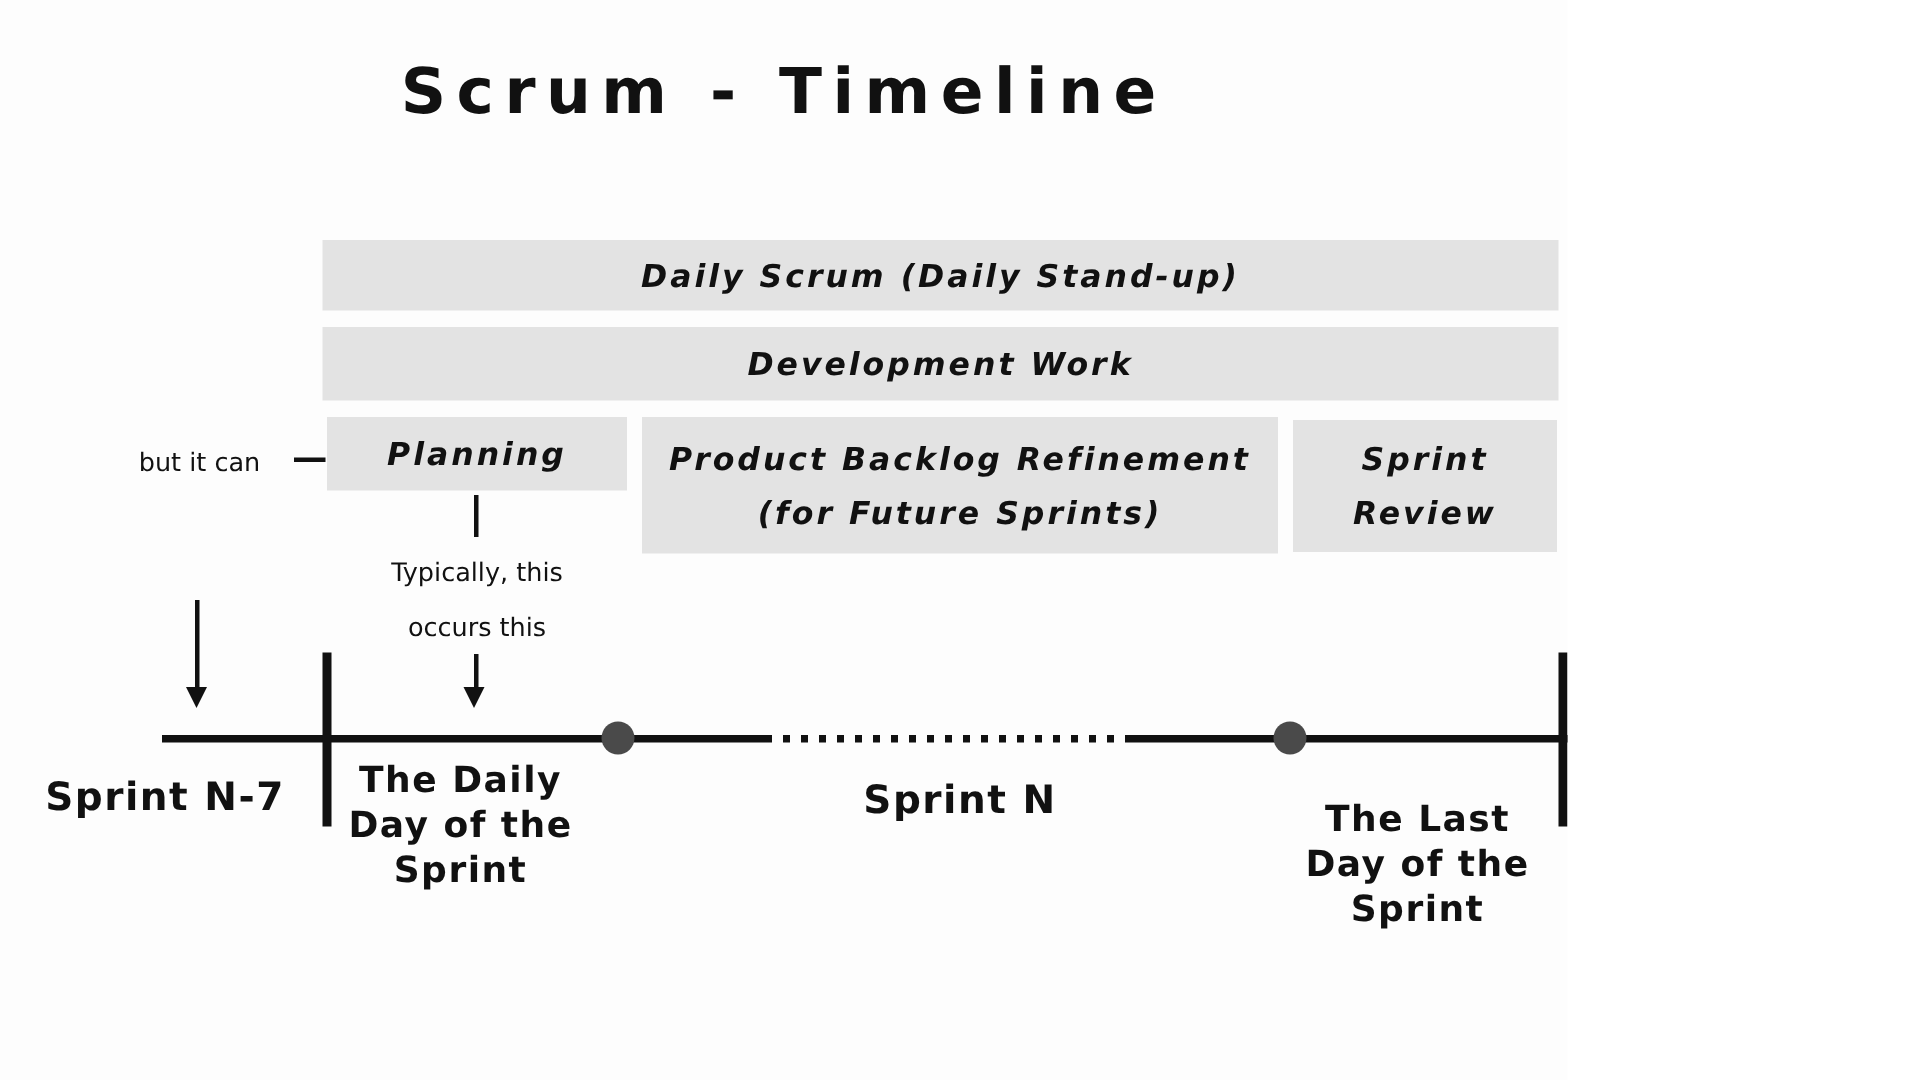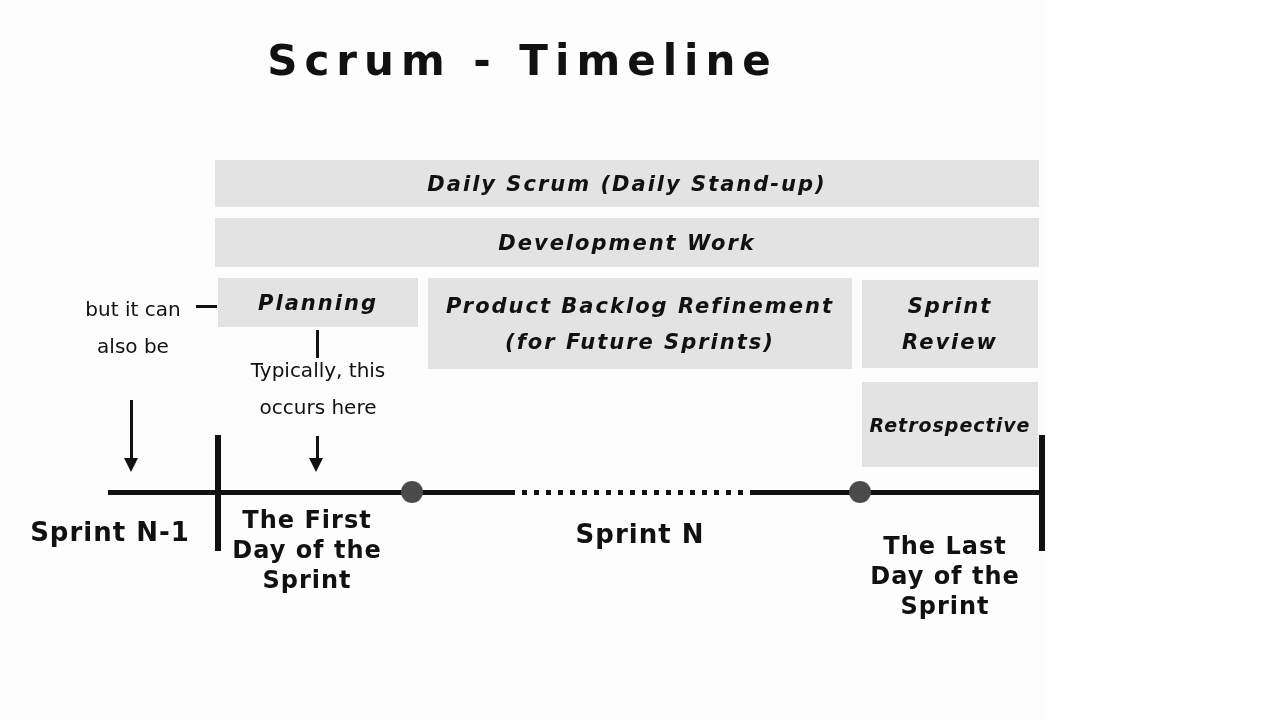--- a/index.html
+++ b/index.html
@@ -23,21 +23,21 @@
 
   .arrow-right { position:absolute; width:0; height:0;
                  border-top:12.5px solid transparent; border-bottom:12.5px solid transparent;
                  border-left:22px solid var(--ink); }
   .vstem { position:absolute; width:3px; background:var(--ink); }
   .arrow-down { position:absolute; width:0; height:0;
                 border-left:7.5px solid transparent; border-right:7.5px solid transparent;
                 border-top:14px solid var(--ink); }
   .hdash { position:absolute; height:3px; background:var(--ink); }
 
-  .ann { position:absolute; font-size:20px; text-align:center; font-weight:normal; }
+  .ann { position:absolute; font-size:17px; text-align:center; font-weight:normal; }
   .ann .ln { line-height:37px; }
 
   .tlabel { position:absolute; font-weight:bold; font-size:26px; text-align:center; letter-spacing:1px; }
   .tlabel-multi { position:absolute; font-weight:bold; font-size:24px; text-align:center;
                   letter-spacing:1px; }
   .tlabel-multi .ln { line-height:30px; }
 </style>
 </head>
 <body>
 
@@ -60,55 +60,51 @@
   <div class="gbox" style="left:428px; top:278px; width:424px; height:91px;">
     <span class="ln">Product Backlog Refinement</span>
     <span class="ln">(for Future Sprints)</span>
   </div>
 
   <div class="gbox" style="left:862px; top:280px; width:176px; height:88px;">
     <span class="ln">Sprint</span>
     <span class="ln">Review</span>
   </div>
 
-  <div class="gbox" style="left:862px; top:382px; width:176px; height:85px; font-size:19px; letter-spacing:1px;">
-    <span class="ln">Retrospective</span>
-  </div>
 
   <div class="ann" style="left:48px; top:291px; width:170px;">
     <div class="ln">but it can</div>
-    <div class="ln">also be</div>
   </div>
   <div class="hdash" style="left:196px; top:305px; width:21px;"></div>
   <div class="vstem" style="left:130px; top:400px; height:58px;"></div>
   <div class="arrow-down" style="left:124px; top:458px;"></div>
 
   <div class="vstem" style="left:316px; top:330px; height:28px;"></div>
-  <div class="ann" style="left:228px; top:352px; width:180px;">
+  <div class="ann" style="left:228px; top:364px; width:180px;">
     <div class="ln">Typically, this</div>
-    <div class="ln">occurs here</div>
+    <div class="ln">occurs this</div>
   </div>
   <div class="vstem" style="left:316px; top:436px; height:22px;"></div>
   <div class="arrow-down" style="left:309px; top:458px;"></div>
 
   <div class="hline" style="left:108px; top:490px; width:402px;"></div>
   <div class="dotted" style="left:510px; top:490px; width:240px;"></div>
   <div class="hline" style="left:750px; top:490px; width:405px;"></div>
   <div class="arrow-right" style="left:1153px; top:480px;"></div>
 
   <div class="vtick" style="left:215px; top:435px; height:116px;"></div>
   <div class="vtick" style="left:1039px; top:435px; height:116px;"></div>
 
   <div class="dot" style="left:401px; top:481px;"></div>
   <div class="dot" style="left:849px; top:481px;"></div>
 
-  <div class="tlabel" style="left:10px; top:517px; width:200px;">Sprint N-1</div>
+  <div class="tlabel" style="left:10px; top:517px; width:200px;">Sprint N-7</div>
 
   <div class="tlabel-multi" style="left:207px; top:505px; width:200px;">
-    <div class="ln">The First</div>
+    <div class="ln">The Daily</div>
     <div class="ln">Day of the</div>
     <div class="ln">Sprint</div>
   </div>
 
   <div class="tlabel" style="left:540px; top:519px; width:200px;">Sprint N</div>
 
   <div class="tlabel-multi" style="left:845px; top:505px; width:200px;margin-top:26px;">
     <div class="ln">The Last</div>
     <div class="ln">Day of the</div>
     <div class="ln">Sprint</div>

